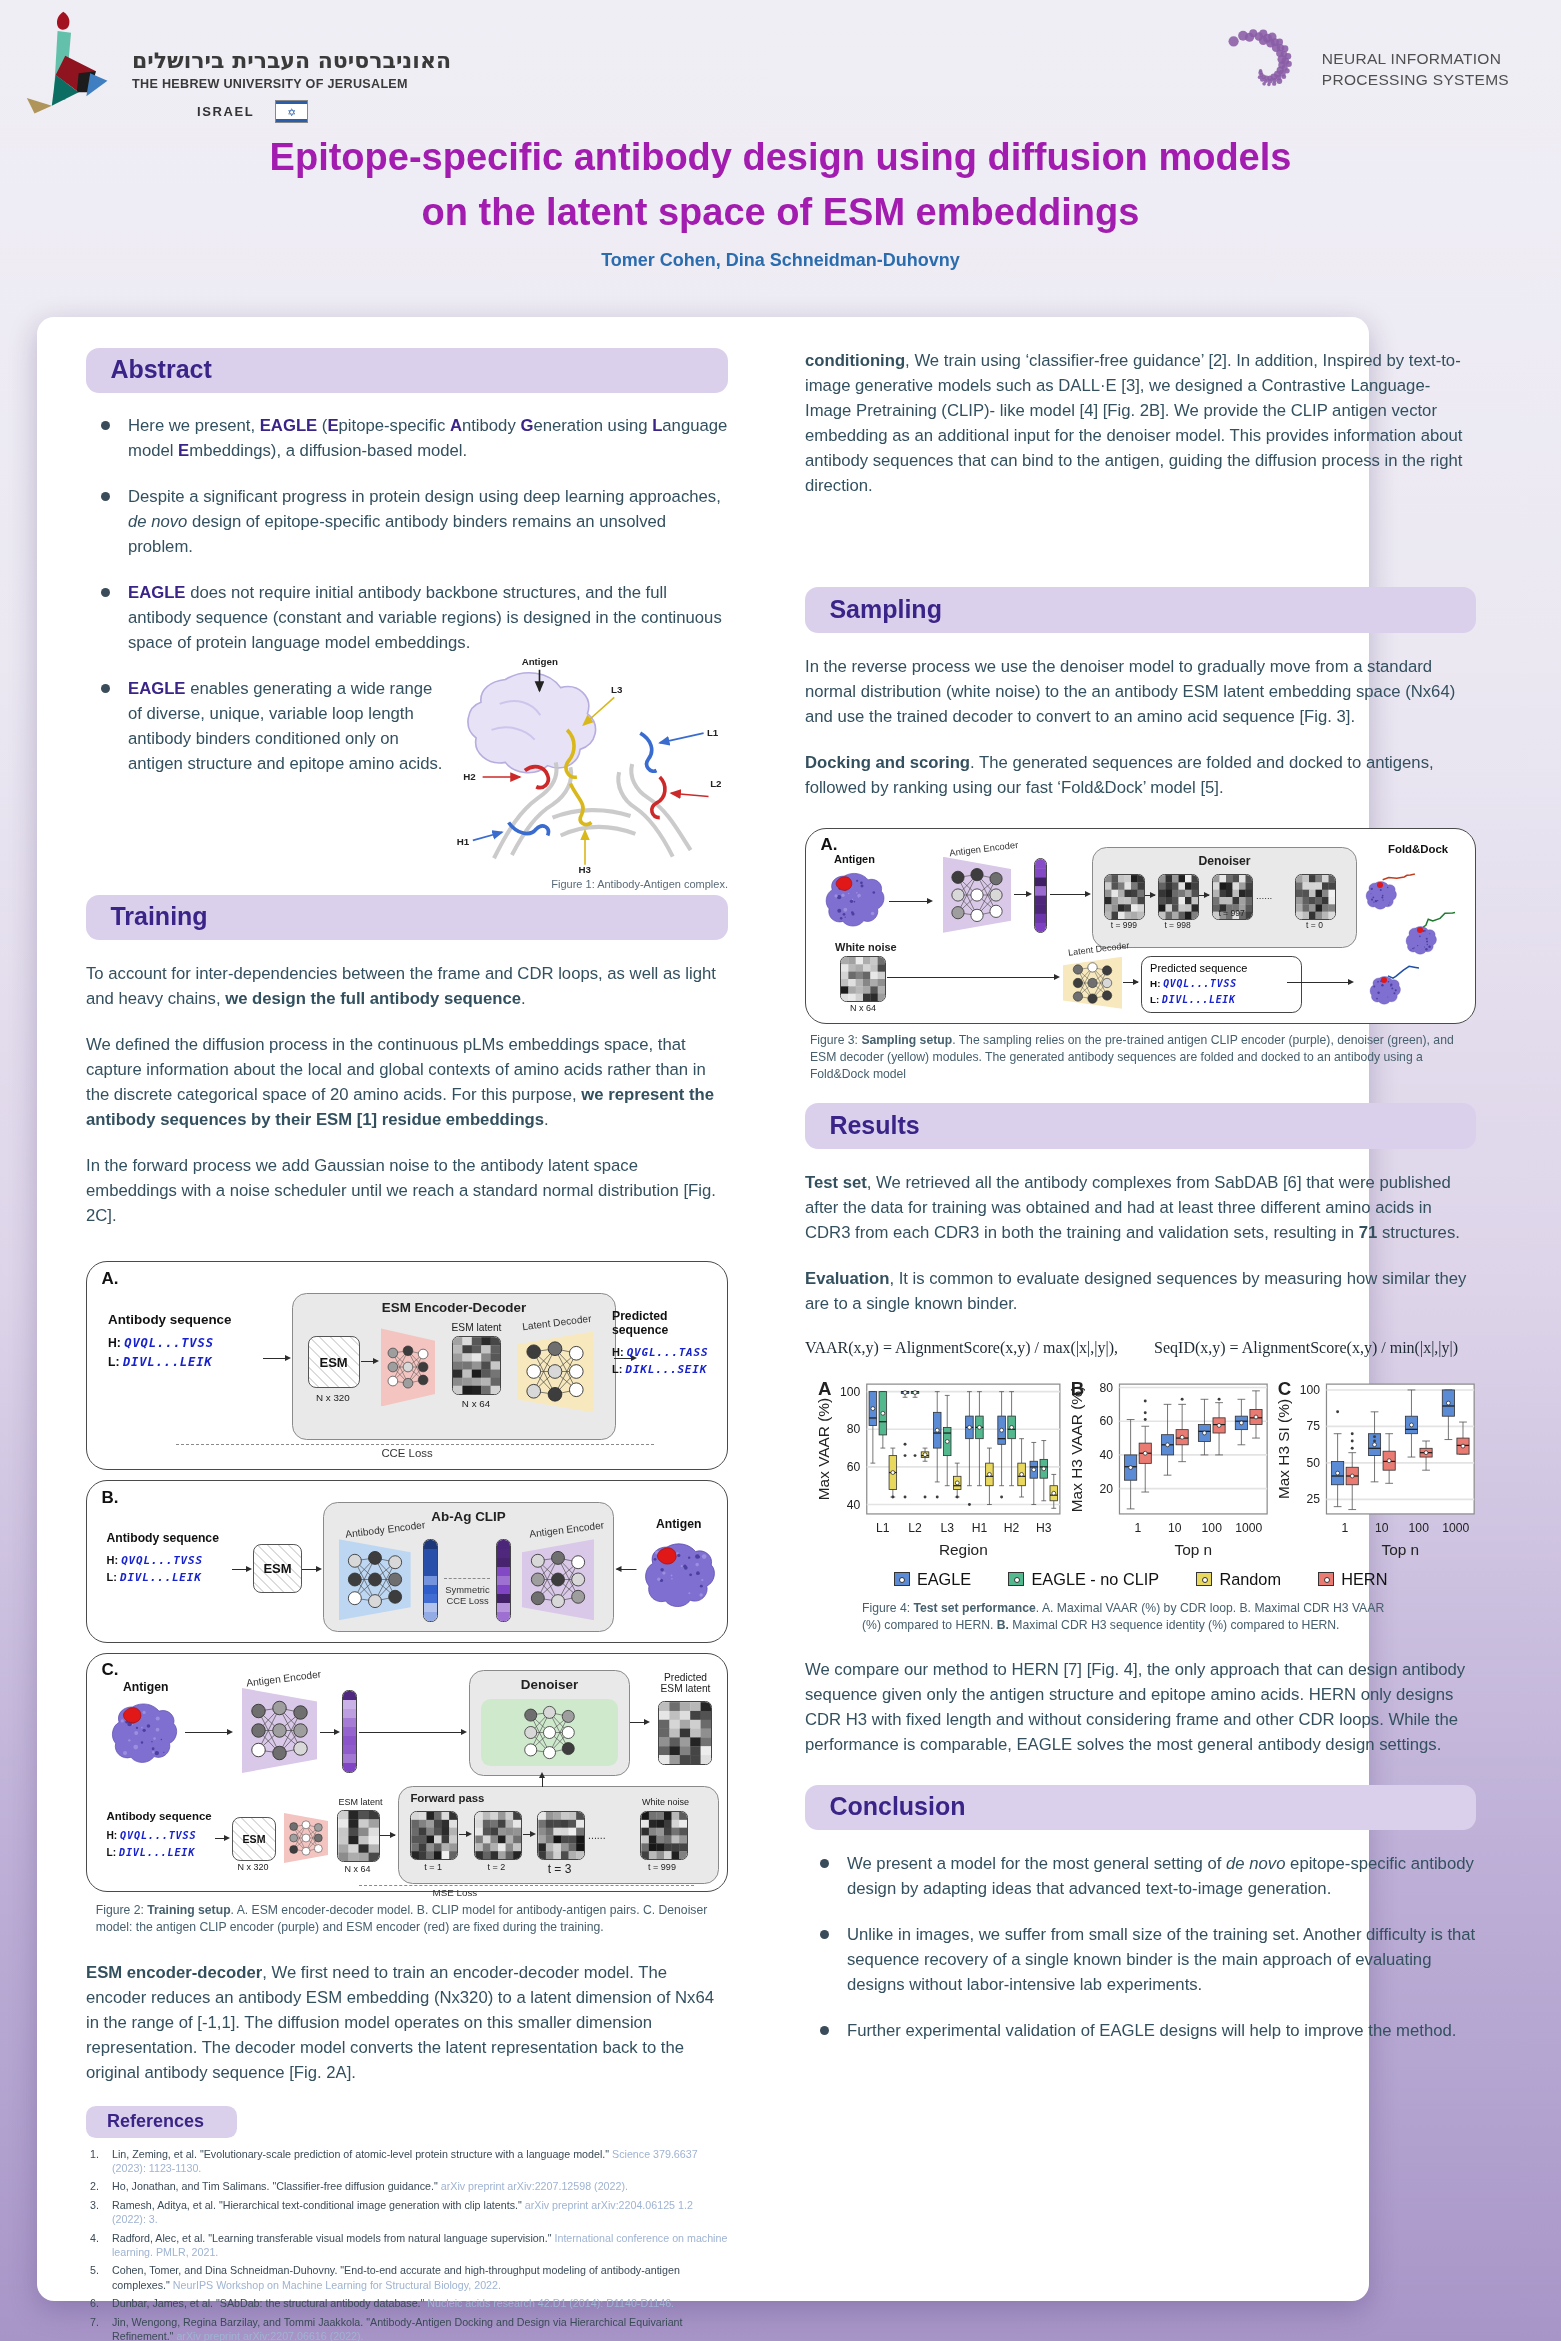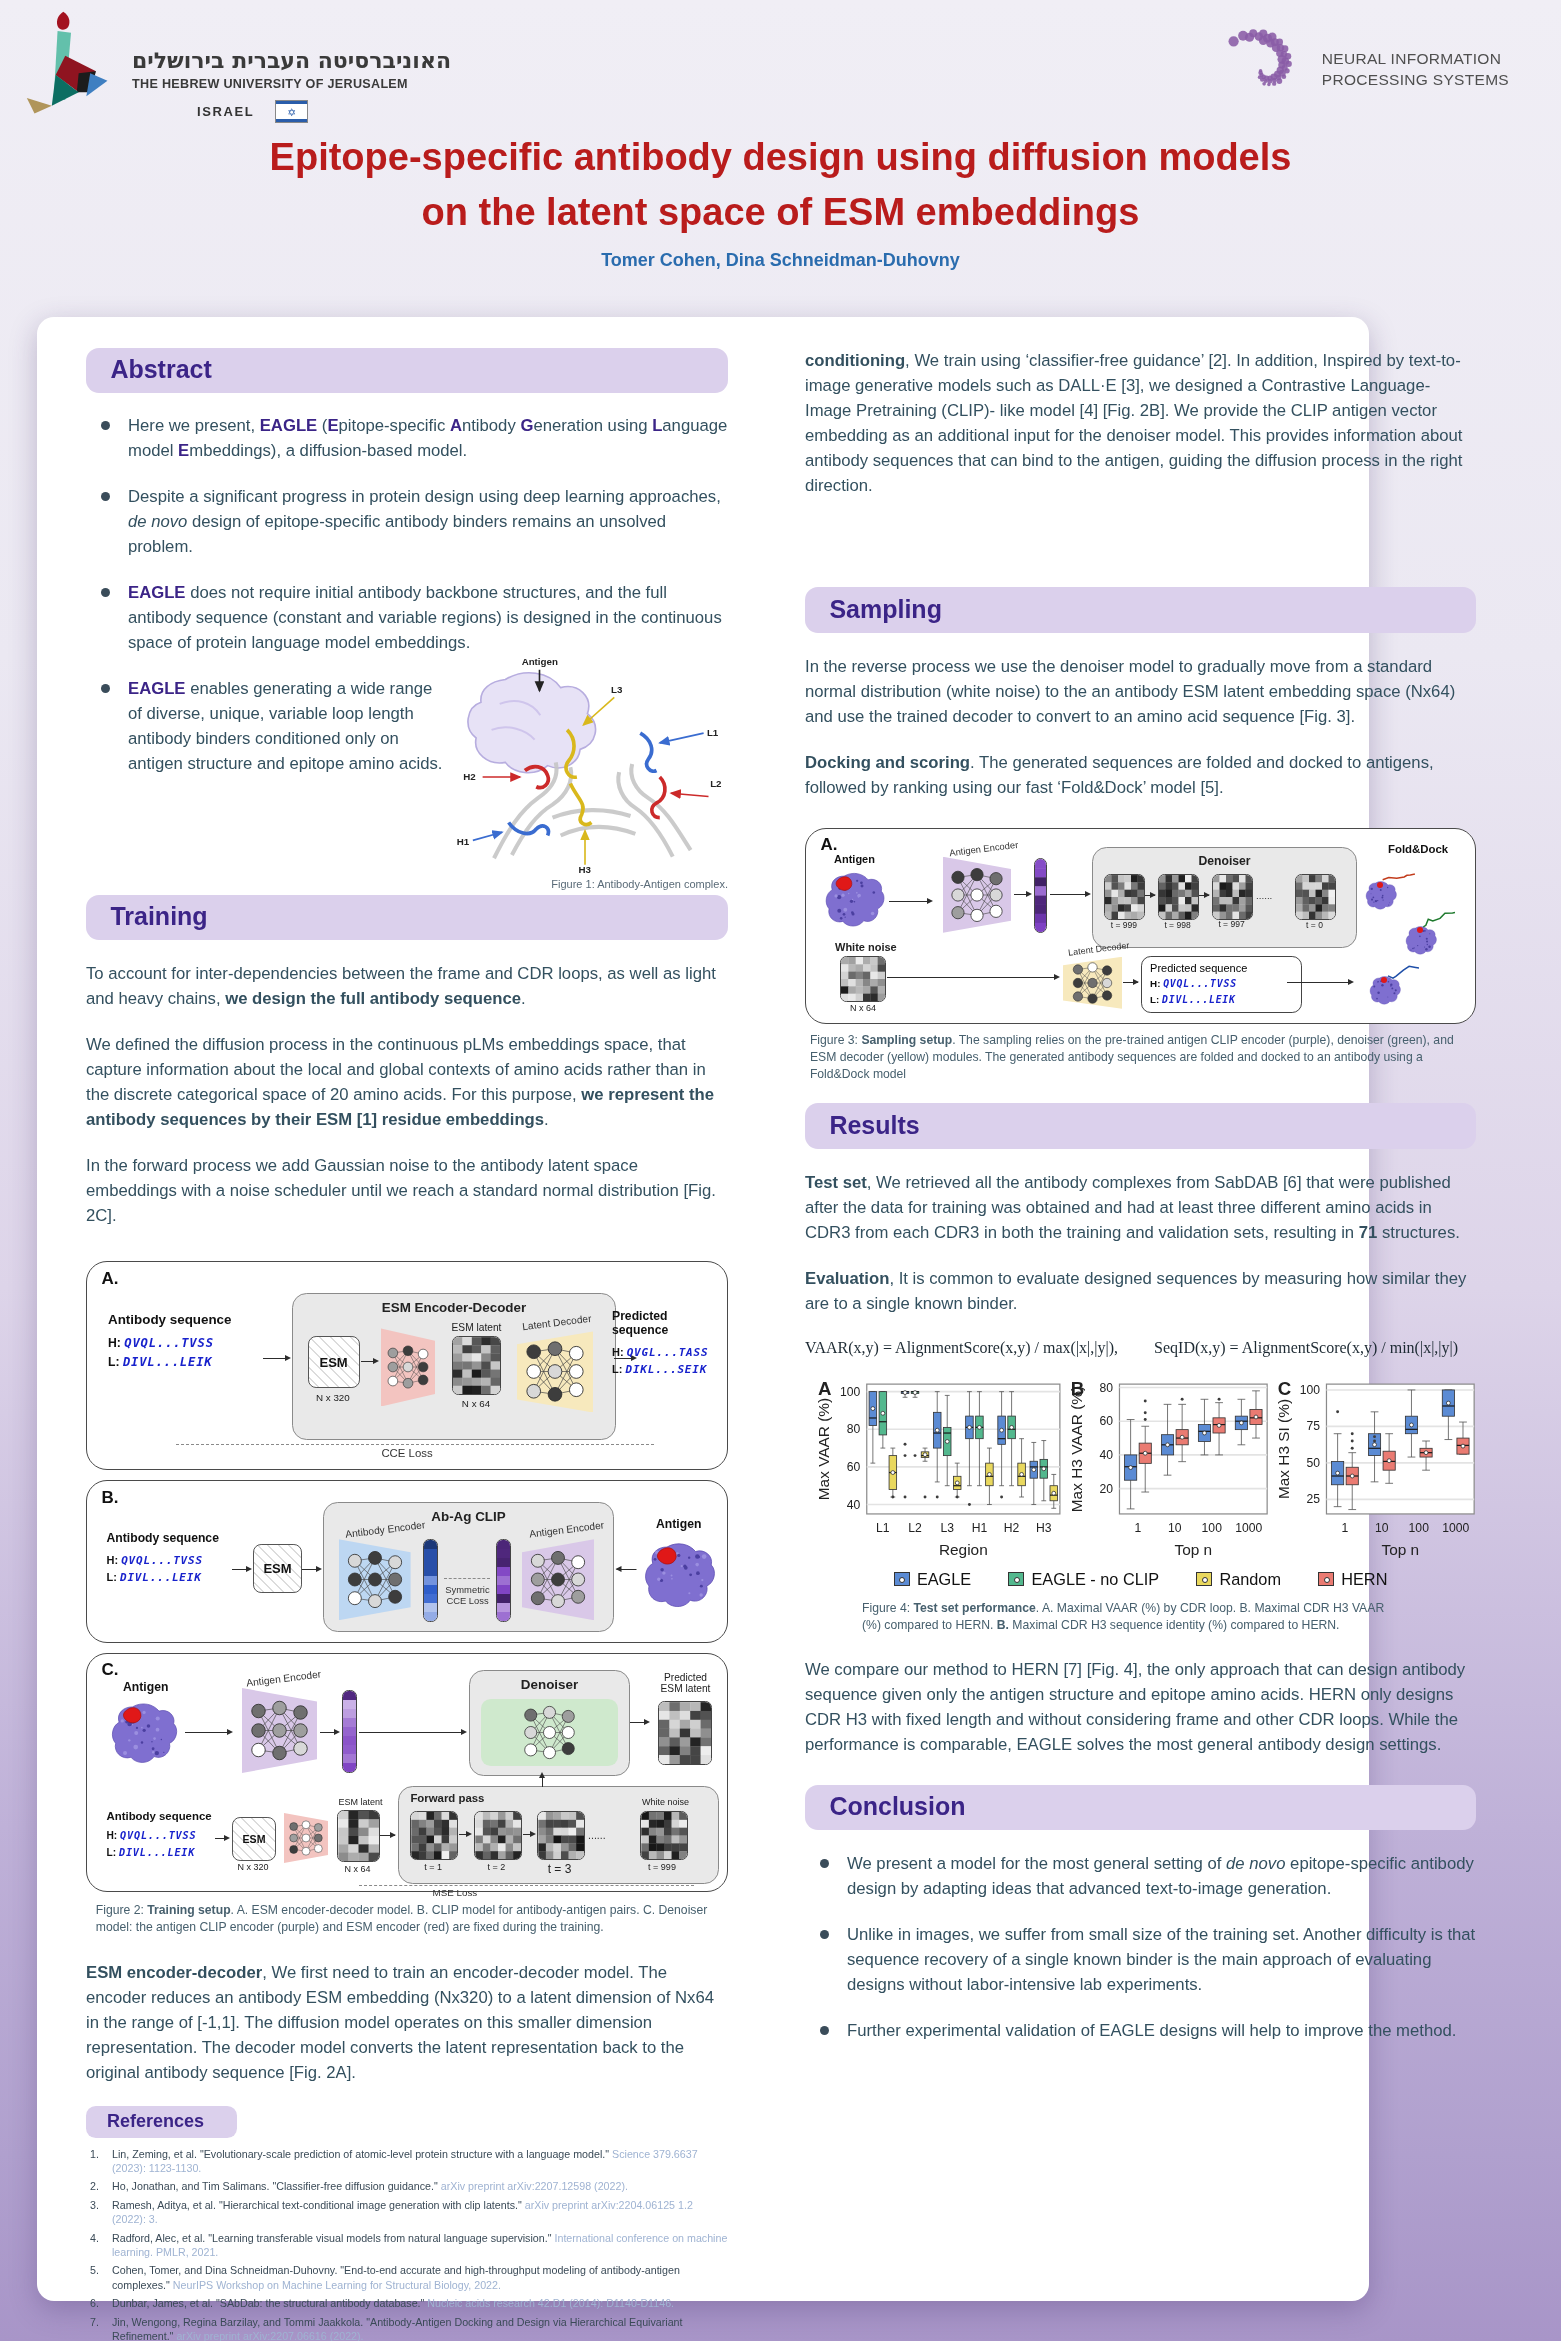--- a/index.html
+++ b/index.html
@@ -12,21 +12,21 @@
   .huji{position:absolute;left:23px;top:11.4px;display:flex;gap:13px;align-items:flex-start;}
   .huji-text{padding-top:37px;}
   .huji-he{font-family:"DejaVu Sans",sans-serif;font-size:22px;font-weight:bold;color:#3a3a3a;}
   .huji-en{font-size:12.6px;font-weight:bold;color:#3a3a3a;letter-spacing:0.3px;margin-top:3.3px;}
   .huji-row{display:flex;align-items:center;gap:21px;margin-top:9.8px;margin-left:65px;}
   .huji-israel{font-size:13px;font-weight:bold;color:#333;letter-spacing:1.6px;}
   .flag{width:31px;height:20.3px;border:0.8px solid #888;background:linear-gradient(180deg,#2a5daa 0 14%,#fff 14% 86%,#2a5daa 86% 100%);display:flex;align-items:center;justify-content:center;font-size:10.6px;color:#2a5daa;}
   .nips{position:absolute;right:52px;top:18px;display:flex;align-items:center;gap:6.5px;}
   .nips-text{color:#4f4f4f;font-size:15.5px;letter-spacing:0.3px;line-height:1.35;}
   .title-wrap{position:absolute;left:0;top:130px;width:100%;text-align:center;}
-  .title-line{font-size:38px;font-weight:bold;color:#b91c1c;line-height:1.45;}
+  .title-line{font-size:38px;font-weight:bold;color:#a21caf;line-height:1.45;}
   .authors{font-size:18px;font-weight:bold;color:#2a6cae;margin-top:9.8px;}
   
   .card{position:absolute;left:37px;top:317px;width:1332px;height:1984px;background:#ffffff;border-radius:17px;box-shadow:0 8.1px 28px rgba(60,40,100,.28);}
   .col-left{position:absolute;left:49px;top:31px;width:642px;}
   .col-right{position:absolute;left:768px;top:31px;width:671px;}
   .pill{background:#dbd0ec;color:#3b2487;font-weight:bold;font-size:25px;border-radius:13px;padding:7.3px 0 9px 24.4px;}
   .pill.small{display:inline-block;font-size:18px;padding:4.9px 33px 6.5px 21px;border-radius:9.8px;}
   .btxt{font-size:16.7px;line-height:1.5;color:#33505f;}
   .seg-b{font-weight:bold;}
   .seg-bp{font-weight:bold;color:#3b2487;}
@@ -1143,21 +1143,21 @@
               <rect x="24" y="36" width="8.4" height="9.4" fill="hsl(0,0%,46%)"></rect>
               <rect x="32" y="36" width="8.4" height="9.4" fill="hsl(0,0%,62%)"></rect>
               <rect x="40" y="36" width="8.4" height="9.4" fill="hsl(0,0%,34%)"></rect>
               <rect x="0" y="45" width="8.4" height="9.4" fill="hsl(0,0%,80%)"></rect>
               <rect x="8" y="45" width="8.4" height="9.4" fill="hsl(0,0%,58%)"></rect>
               <rect x="16" y="45" width="8.4" height="9.4" fill="hsl(0,0%,44%)"></rect>
               <rect x="24" y="45" width="8.4" height="9.4" fill="hsl(0,0%,89%)"></rect>
               <rect x="32" y="45" width="8.4" height="9.4" fill="hsl(0,0%,42%)"></rect>
               <rect x="40" y="45" width="8.4" height="9.4" fill="hsl(0,0%,25%)"></rect>
             </svg>
-          <div class="dim" style="left:119px;top:71px;width:39px;font-size:8.5px;">t = 997</div>
+          <div class="dim" style="left:119px;top:60px;width:39px;font-size:8.5px;">t = 997</div>
           <div class="dashlabel" style="left:163px;top:42px;font-size:9.8px;">......</div>
           <svg class="noise gridframe" style="position:absolute;left:202px;top:26px;" width="39" height="44" viewBox="0 0 48 54">
               <rect x="0" y="0" width="8.4" height="9.4" fill="hsl(0,0%,64%)"></rect>
               <rect x="8" y="0" width="8.4" height="9.4" fill="hsl(0,0%,77%)"></rect>
               <rect x="16" y="0" width="8.4" height="9.4" fill="hsl(0,0%,24%)"></rect>
               <rect x="24" y="0" width="8.4" height="9.4" fill="hsl(0,0%,49%)"></rect>
               <rect x="32" y="0" width="8.4" height="9.4" fill="hsl(0,0%,84%)"></rect>
               <rect x="40" y="0" width="8.4" height="9.4" fill="hsl(0,0%,37%)"></rect>
               <rect x="0" y="9" width="8.4" height="9.4" fill="hsl(0,0%,44%)"></rect>
               <rect x="8" y="9" width="8.4" height="9.4" fill="hsl(0,0%,84%)"></rect>

